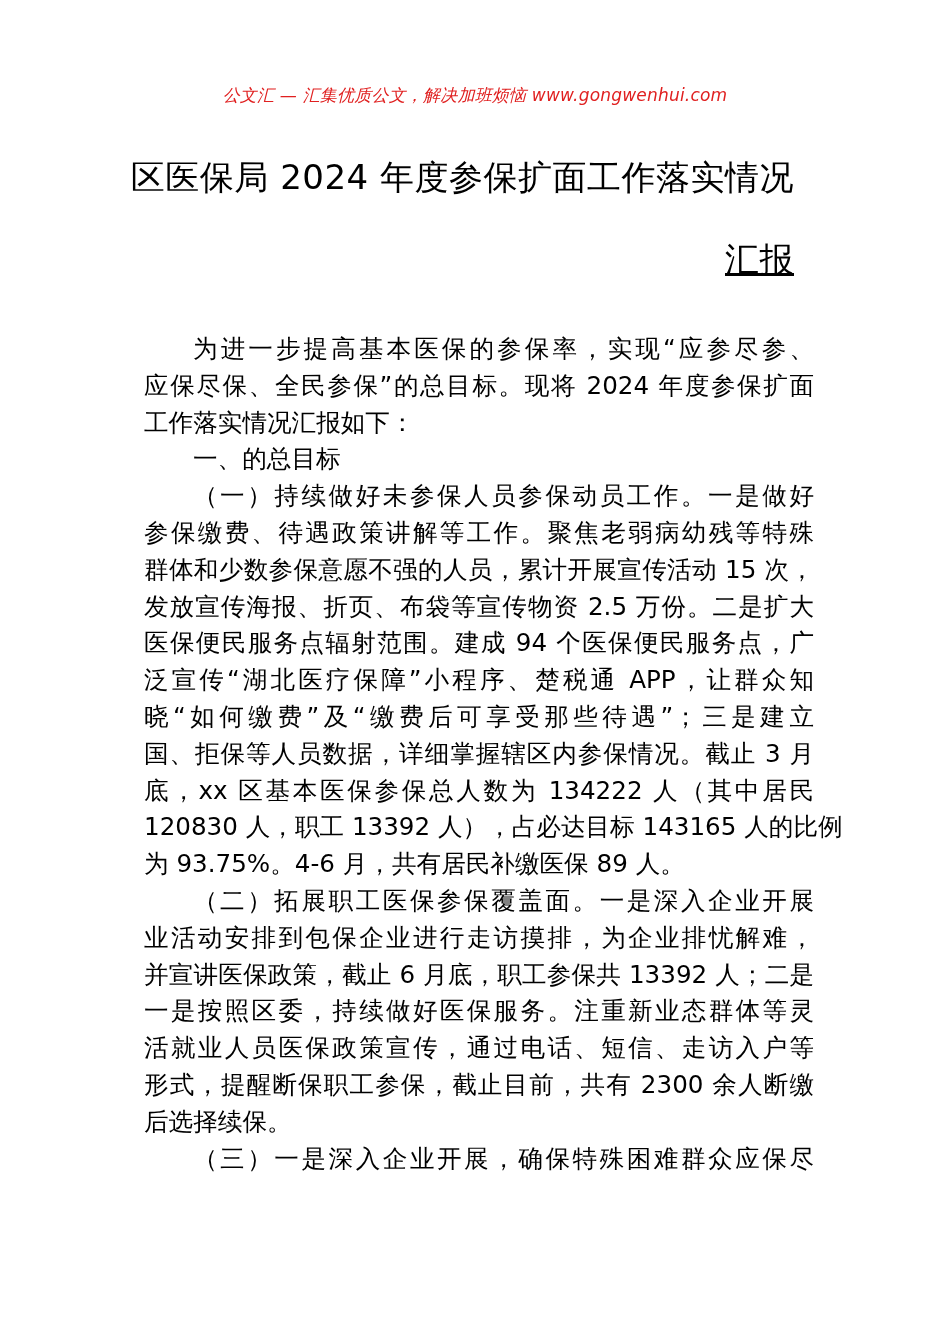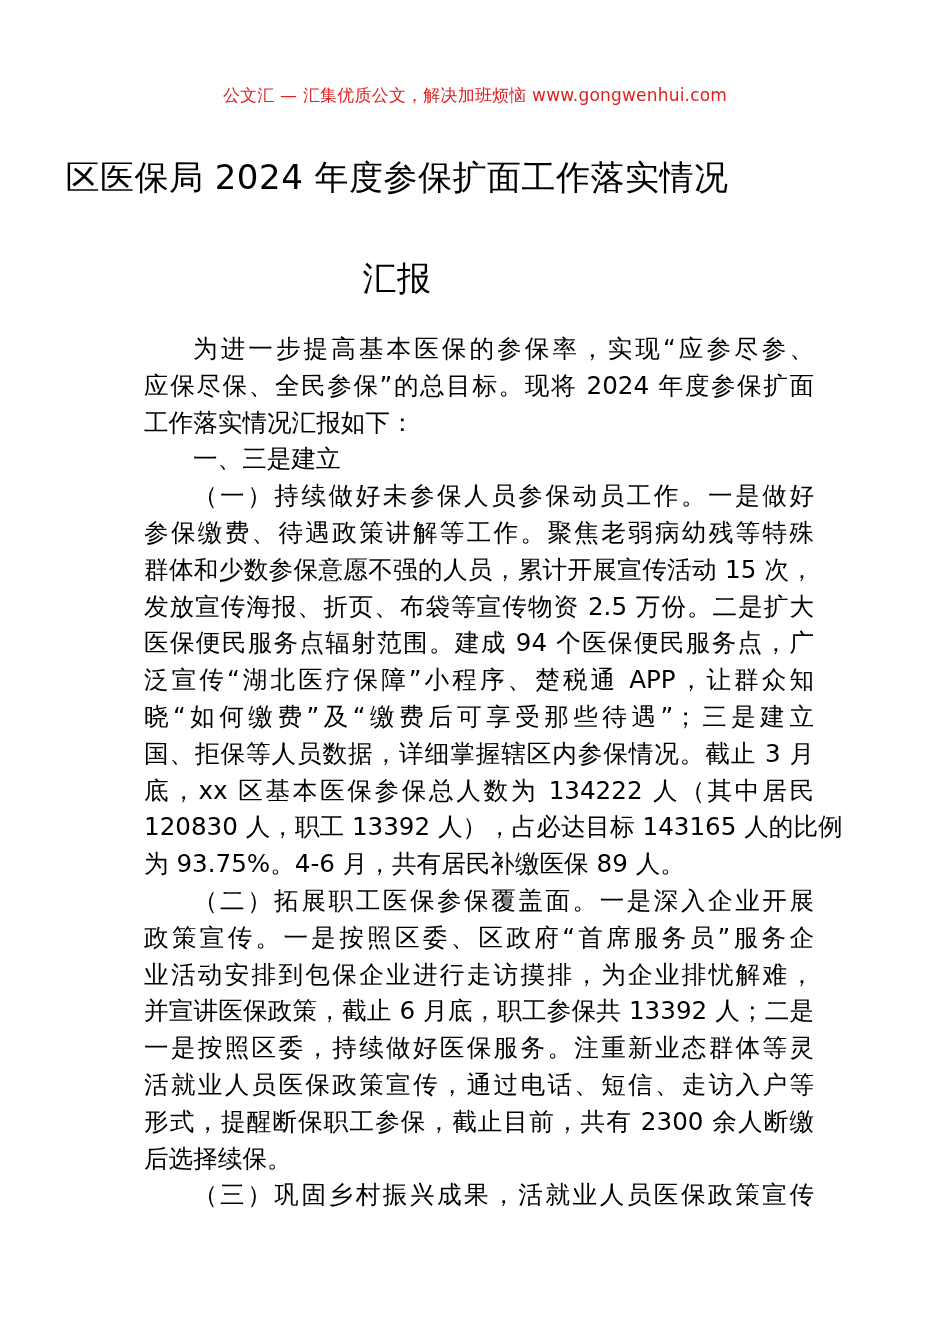--- a/index.html
+++ b/index.html
@@ -1,53 +1,52 @@
 <!DOCTYPE html>
 <html><head>
 <meta charset="utf-8">
 <style>
   html, body { margin:0; padding:0; background:#ffffff; }
   body { width:950px; height:1344px; position:relative; overflow:hidden;
          font-family:"DejaVu Sans", "Liberation Sans", sans-serif; color:#000; }
   .header { position:absolute; left:0; top:84px; width:950px; text-align:center;
-            font-size:17px; color:#e02020; letter-spacing:0.2px; }
-  .title { position:absolute; left:0; width:794px; text-align:center;
+            font-size:17px; color:#e02020; letter-spacing:0.2px;font-style:italic; }
+  .title { position:absolute; left:0; width:794px; text-align:right;
            font-size:34px; color:#000; letter-spacing:0.5px; }
   .body-text { position:absolute; left:144px; top:331px; width:670px; }
   .line { height:36.8px; line-height:36.8px; font-size:24.6px; white-space:nowrap;
           text-align:justify; text-align-last:justify; letter-spacing:0px; }
   .line.last { text-align-last:left; }
   .line.indent { padding-left:49px; }
 </style>
 </head>
 <body>
 
 <div class="header">公文汇 — 汇集优质公文，解决加班烦恼 www.gongwenhui.com</div>
 
 <div class="title" style="top:155px;">区医保局 2024 年度参保扩面工作落实情况</div>
-<div class="title" style="top:256px;">汇报</div>
+<div class="title" style="top:237px;text-decoration:underline;">汇报</div>
 
 <div class="body-text" id="body-lines">
   <div class="line indent">为进一步提高基本医保的参保率，实现“应参尽参、</div>
   <div class="line">应保尽保、全民参保”的总目标。现将 2024 年度参保扩面</div>
   <div class="line last">工作落实情况汇报如下：</div>
-  <div class="line indent last">一、三是建立</div>
+  <div class="line indent last">一、的总目标</div>
   <div class="line indent">（一）持续做好未参保人员参保动员工作。一是做好</div>
   <div class="line">参保缴费、待遇政策讲解等工作。聚焦老弱病幼残等特殊</div>
   <div class="line">群体和少数参保意愿不强的人员，累计开展宣传活动 15 次，</div>
   <div class="line">发放宣传海报、折页、布袋等宣传物资 2.5 万份。二是扩大</div>
   <div class="line">医保便民服务点辐射范围。建成 94 个医保便民服务点，广</div>
   <div class="line">泛宣传“湖北医疗保障”小程序、楚税通 APP，让群众知</div>
   <div class="line">晓“如何缴费”及“缴费后可享受那些待遇”；三是建立</div>
   <div class="line">国、拒保等人员数据，详细掌握辖区内参保情况。截止 3 月</div>
   <div class="line">底，xx 区基本医保参保总人数为 134222 人（其中居民</div>
   <div class="line">120830 人，职工 13392 人），占必达目标 143165 人的比例</div>
   <div class="line last">为 93.75%。4-6 月，共有居民补缴医保 89 人。</div>
   <div class="line indent">（二）拓展职工医保参保覆盖面。一是深入企业开展</div>
-  <div class="line">政策宣传。一是按照区委、区政府“首席服务员”服务企</div>
   <div class="line">业活动安排到包保企业进行走访摸排，为企业排忧解难，</div>
   <div class="line">并宣讲医保政策，截止 6 月底，职工参保共 13392 人；二是</div>
   <div class="line">一是按照区委，持续做好医保服务。注重新业态群体等灵</div>
   <div class="line">活就业人员医保政策宣传，通过电话、短信、走访入户等</div>
   <div class="line">形式，提醒断保职工参保，截止目前，共有 2300 余人断缴</div>
   <div class="line last">后选择续保。</div>
-  <div class="line indent">（三）巩固乡村振兴成果，活就业人员医保政策宣传</div>
+  <div class="line indent">（三）一是深入企业开展，确保特殊困难群众应保尽</div>
 </div>
 
 </body></html>

